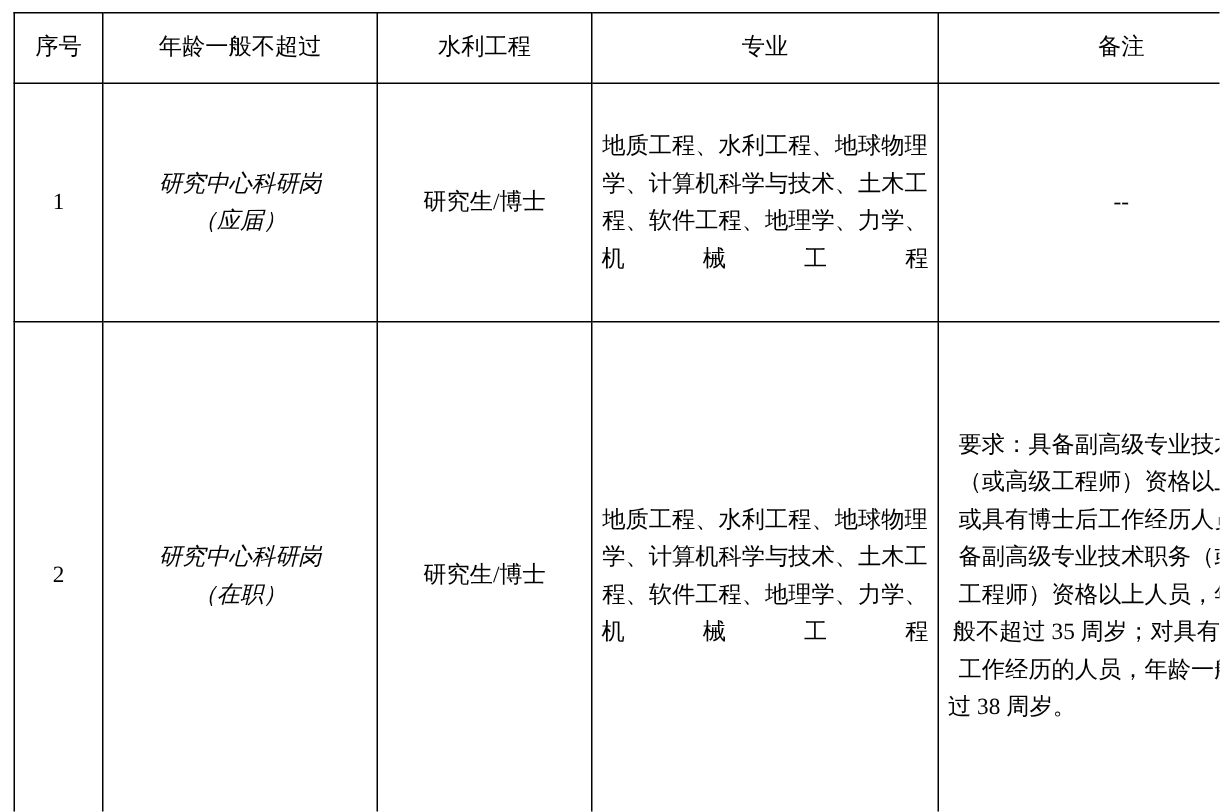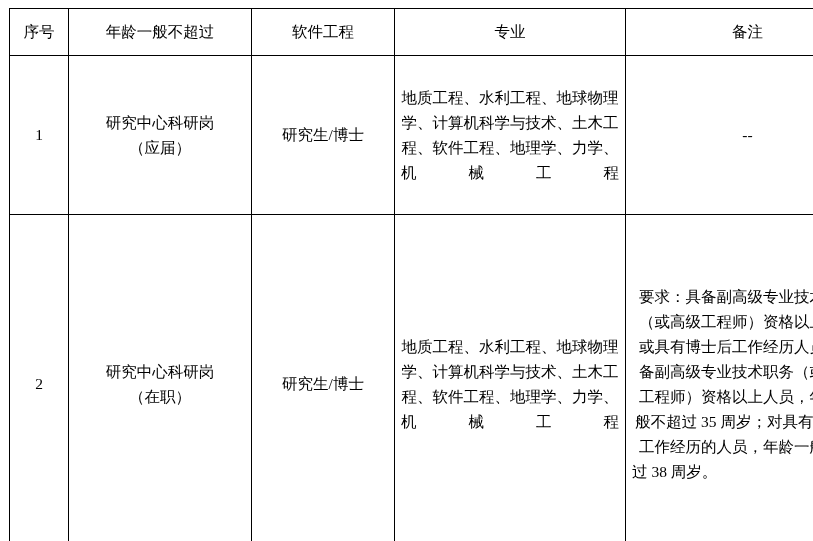--- a/index.html
+++ b/index.html
@@ -62,34 +62,34 @@
     text-align: justify;
     text-align-last: left;
     font-size: 15.5px;
     line-height: 1.72;
     padding: 8px 10px;
   }
   td.cell-note.center {
     text-align: center;
     text-align-last: center;
   }
-  .dept-line { display: block; }
+  .dept-line { display: block; font-style: italic; }
   .row-1 td { height: 150px; }
   .row-2 td { height: 330px; }
 </style>
 </head>
 <body>
 
 <div class="sheet">
   <table class="recruit-table">
     <thead>
       <tr>
         <th class="col-seq">序号</th>
         <th class="col-dept">年龄一般不超过</th>
-        <th class="col-edu">软件工程</th>
+        <th class="col-edu">水利工程</th>
         <th class="col-major">专业</th>
         <th class="col-note">备注</th>
       </tr>
     </thead>
     <tbody>
       <tr class="row-1">
         <td class="cell-seq">1</td>
         <td class="cell-dept">
           <span class="dept-line">研究中心科研岗</span>
           <span class="dept-line">（应届）</span>

